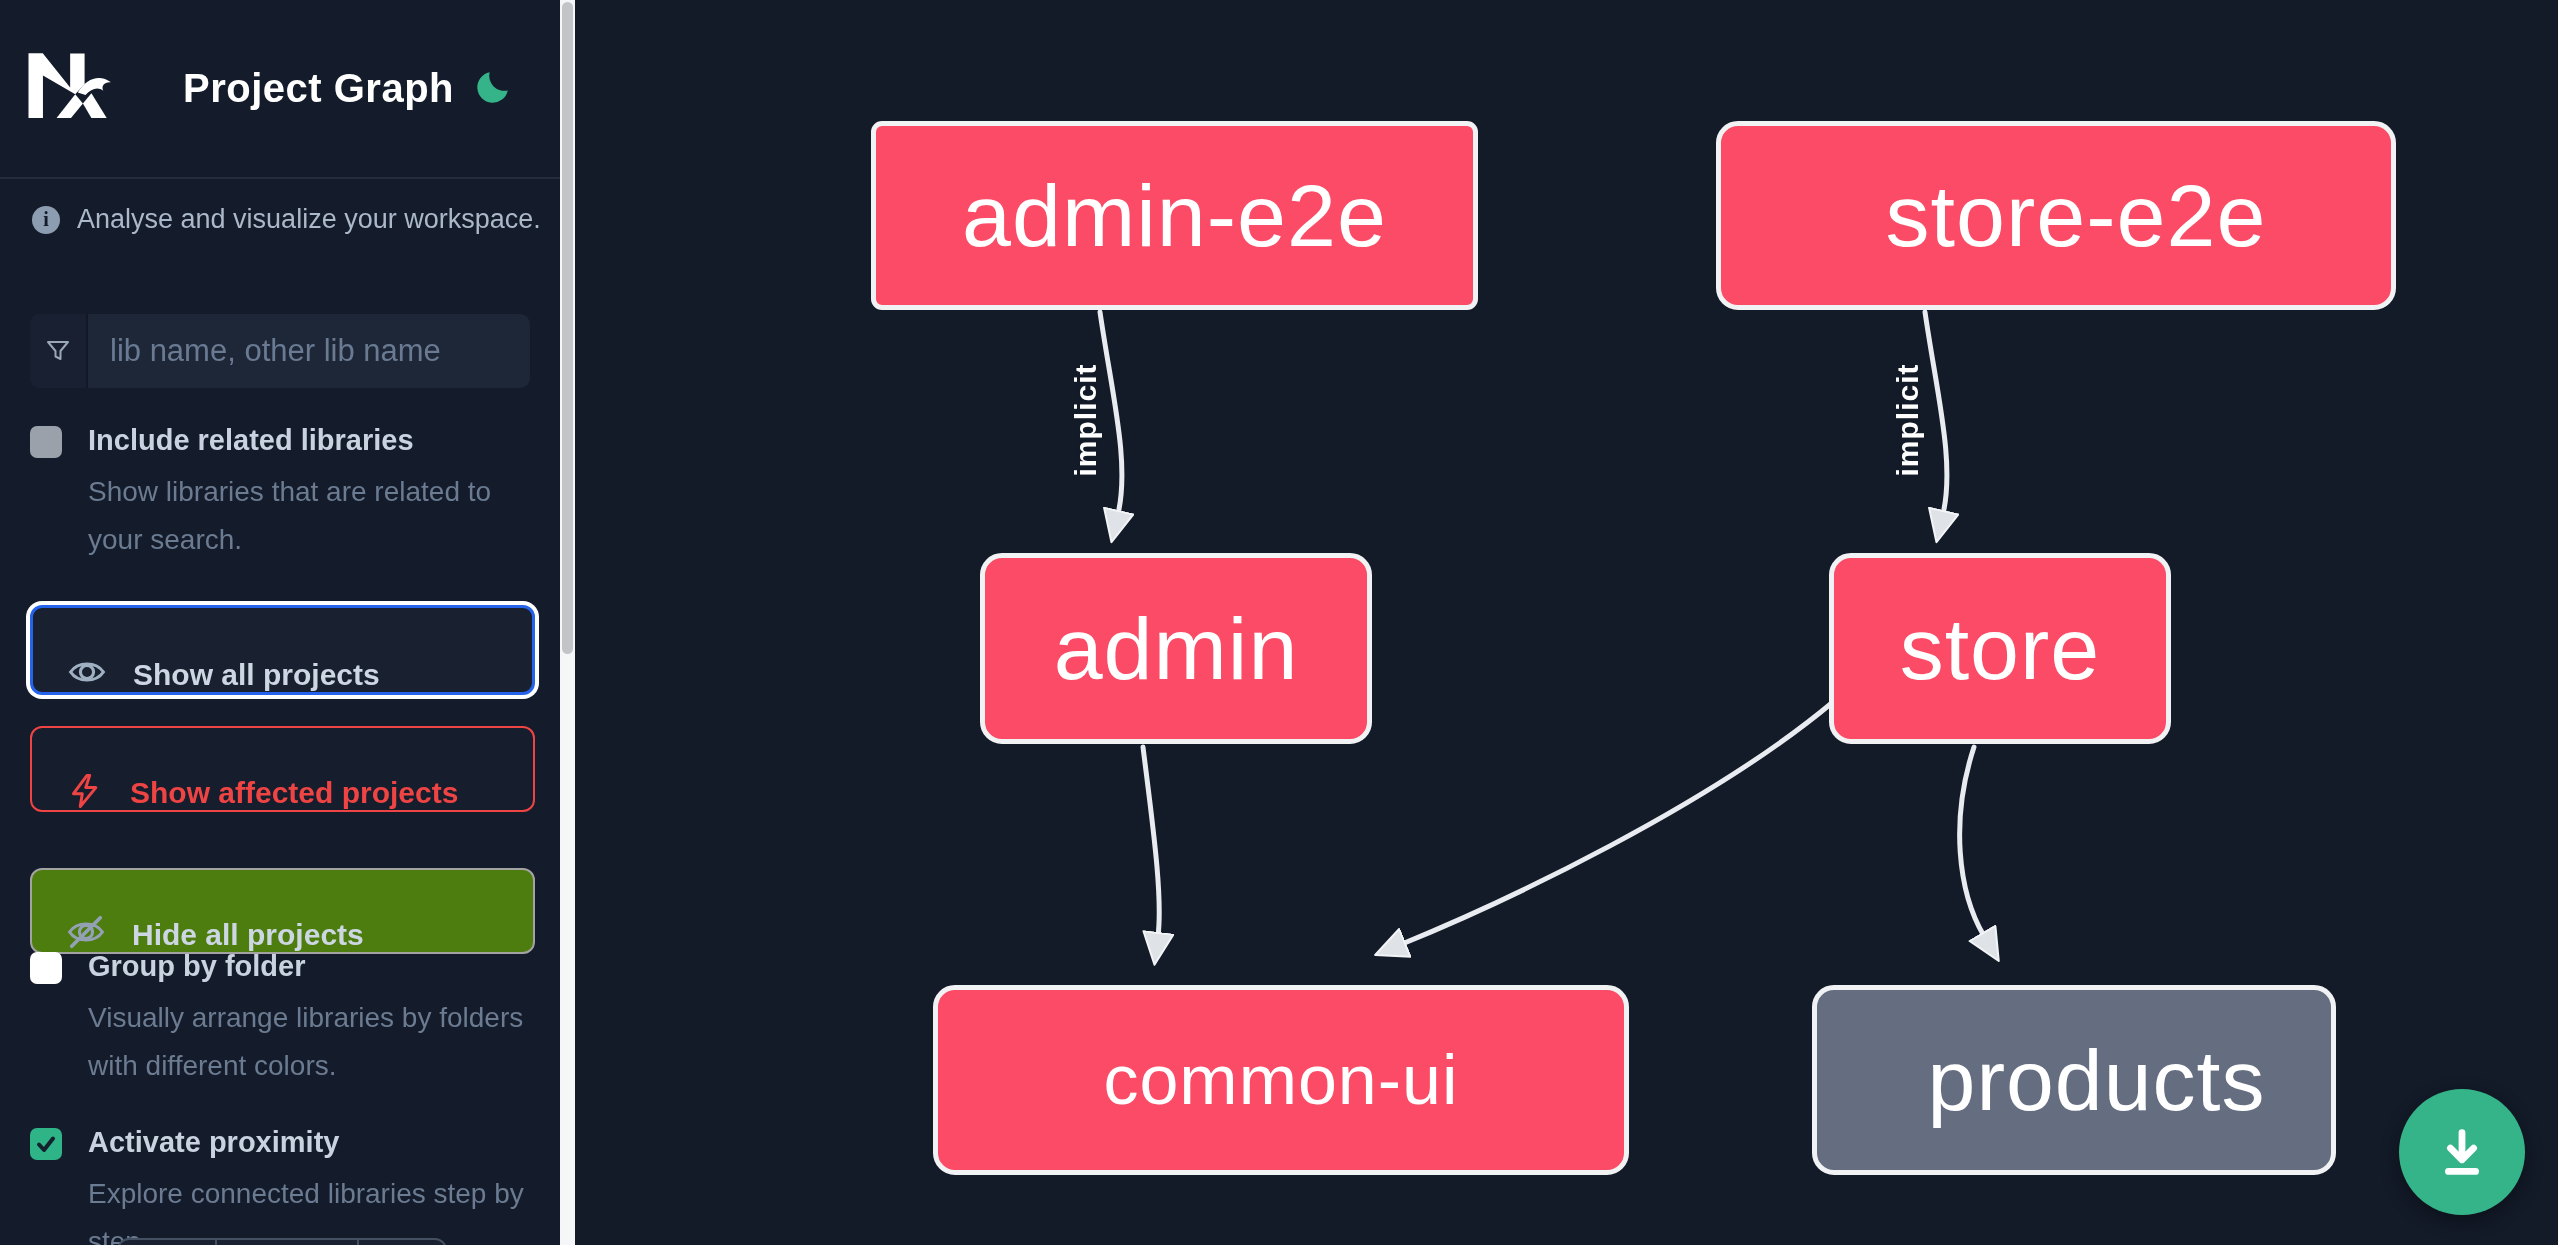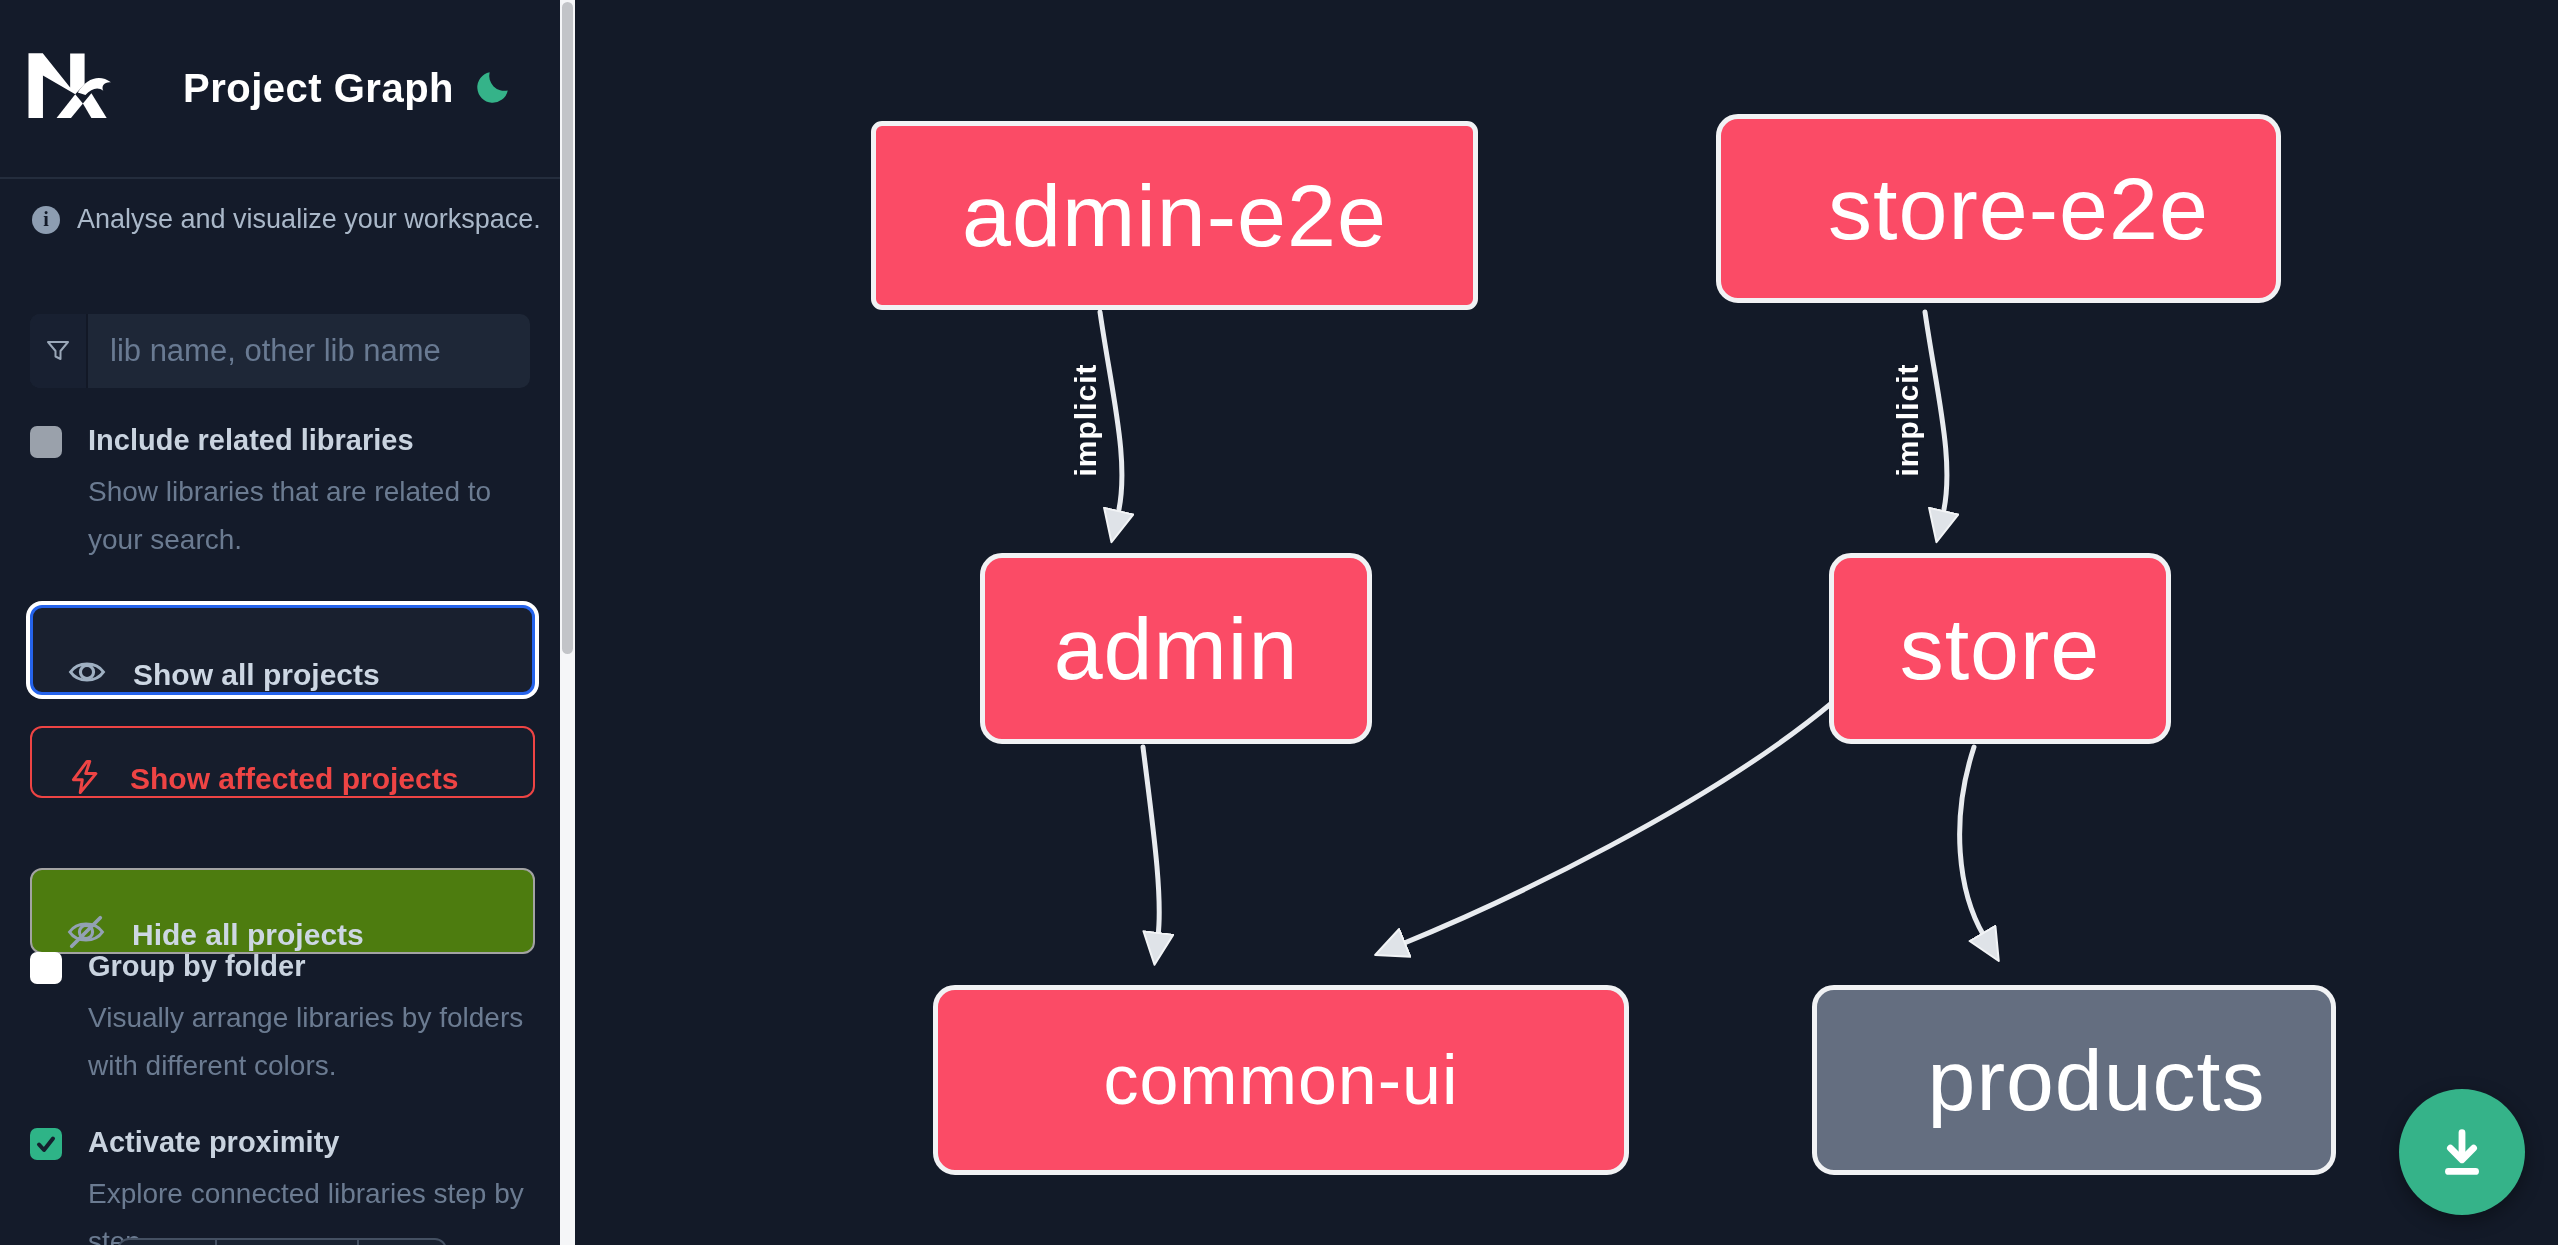--- a/index.html
+++ b/index.html
@@ -33,21 +33,21 @@
   .chk-box.gray{background:#9aa1ab;}
   .chk-box.white{background:#ffffff;}
   .chk-box.green{background:#2eb487;display:flex;align-items:center;justify-content:center;}
   .chk-label{position:absolute;left:58px;top:0;font-size:29px;font-weight:700;color:#c9d3df;white-space:nowrap;}
   .chk-desc{position:absolute;left:58px;top:44px;width:438px;font-size:28px;line-height:48px;color:#6b7b91;}
 
   .sbtn{position:absolute;left:30px;width:505px;border-radius:12px;background:#19202f;
         display:flex;align-items:flex-end;gap:26px;padding-left:34px;box-sizing:border-box;cursor:pointer;}
   .sbtn .lbl{font-size:30px;font-weight:600;color:#cdd7e3;}
   #btn-show-all{top:605px;height:90px;border:3px solid #2563eb;box-shadow:0 0 0 4px #ffffff;}
-  #btn-affected{top:726px;height:72px;border:2px solid #ee4444;background:#161d2c;}
+  #btn-affected{top:726px;height:86px;border:2px solid #ee4444;background:#161d2c;}
   #btn-affected .lbl{color:#ee4444;}
   #btn-hide{top:868px;height:86px;border:2px solid #a3a3a3;background:#4d7c0f;}
 
   .seg{position:absolute;left:117px;top:1238px;width:330px;height:30px;display:flex;
        border:2px solid #445062;border-radius:12px 12px 0 0;background:#1a2231;box-sizing:border-box;overflow:hidden;}
   .seg .cell{height:100%;}
   .seg .cell + .cell{border-left:2px solid #445062;}
 
   
   #scroll-track{position:absolute;left:560px;top:0;width:15px;height:1245px;background:#f5f6f8;}
@@ -88,21 +88,21 @@
         <path d="M 1143 747 C 1152 820, 1163 895, 1158 936" marker-end="url(#arw)"></path>
         <path d="M 1833 702 C 1710 805, 1505 902, 1402 944" marker-end="url(#arw)"></path>
         <path d="M 1974 747 C 1950 820, 1958 892, 1984 936" marker-end="url(#arw)"></path>
       </g>
     </svg>
 
     <div class="edge-label" style="left:1086px;top:420px;">implicit</div>
     <div class="edge-label" style="left:1908px;top:420px;">implicit</div>
 
     <div class="gnode pink" style="left:871px;top:121px;width:607px;height:189px;border-radius:11px;">admin-e2e</div>
-    <div class="gnode pink" style="left:1716px;top:114px;width:565px;height:189px;padding-left:40px;">store-e2e</div>
+    <div class="gnode pink" style="left:1716px;top:121px;width:680px;height:189px;padding-left:40px;">store-e2e</div>
     <div class="gnode pink" style="left:980px;top:553px;width:392px;height:191px;">admin</div>
     <div class="gnode pink" style="left:1829px;top:553px;width:342px;height:191px;">store</div>
     <div class="gnode pink" style="left:933px;top:985px;width:696px;height:190px;font-size:70px;">common-ui</div>
     <div class="gnode gray" style="left:1812px;top:985px;width:524px;height:190px;font-size:86px;padding-left:45px;">products</div>
 
     <div id="fab">
       <svg width="62" height="62" viewBox="0 0 64 64">
         <g fill="none" stroke="#ffffff" stroke-width="7" stroke-linecap="round" stroke-linejoin="round">
           <path d="M32 12 V38"></path>
             <path d="M20 28 L32 40 L44 28"></path>

